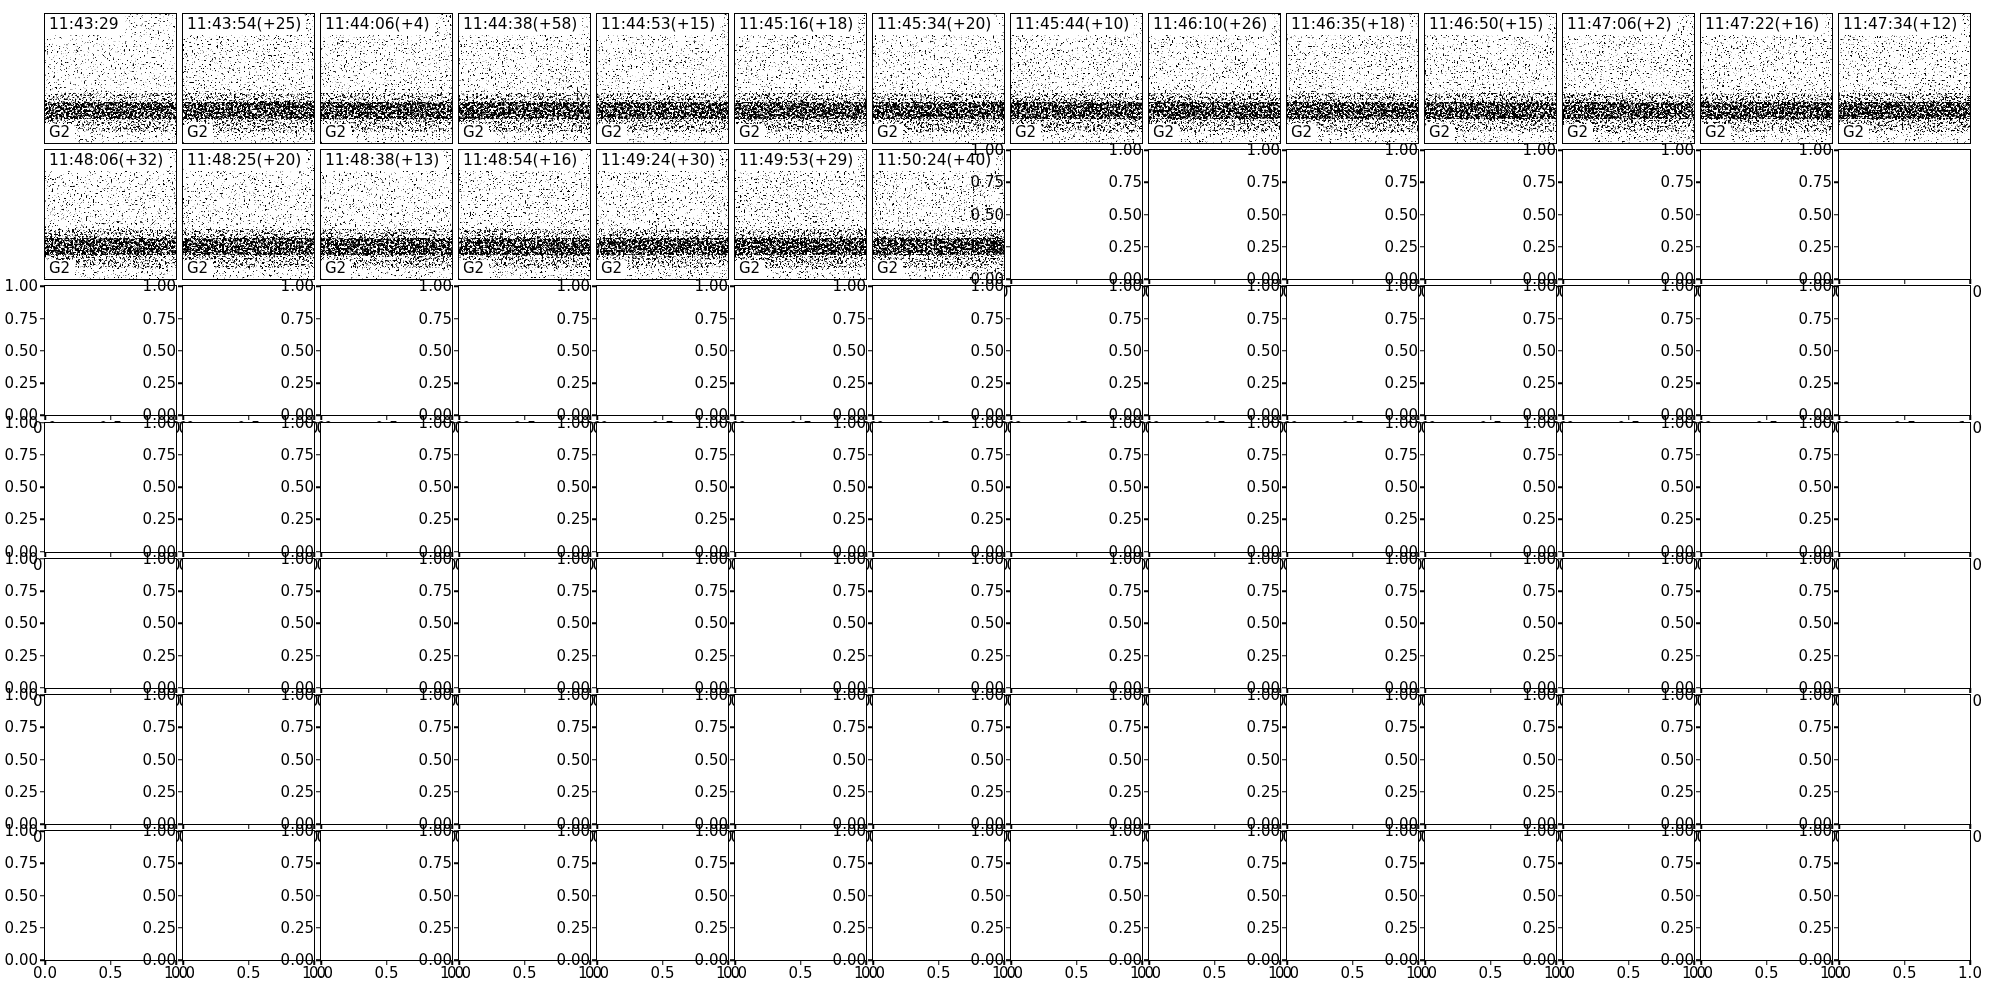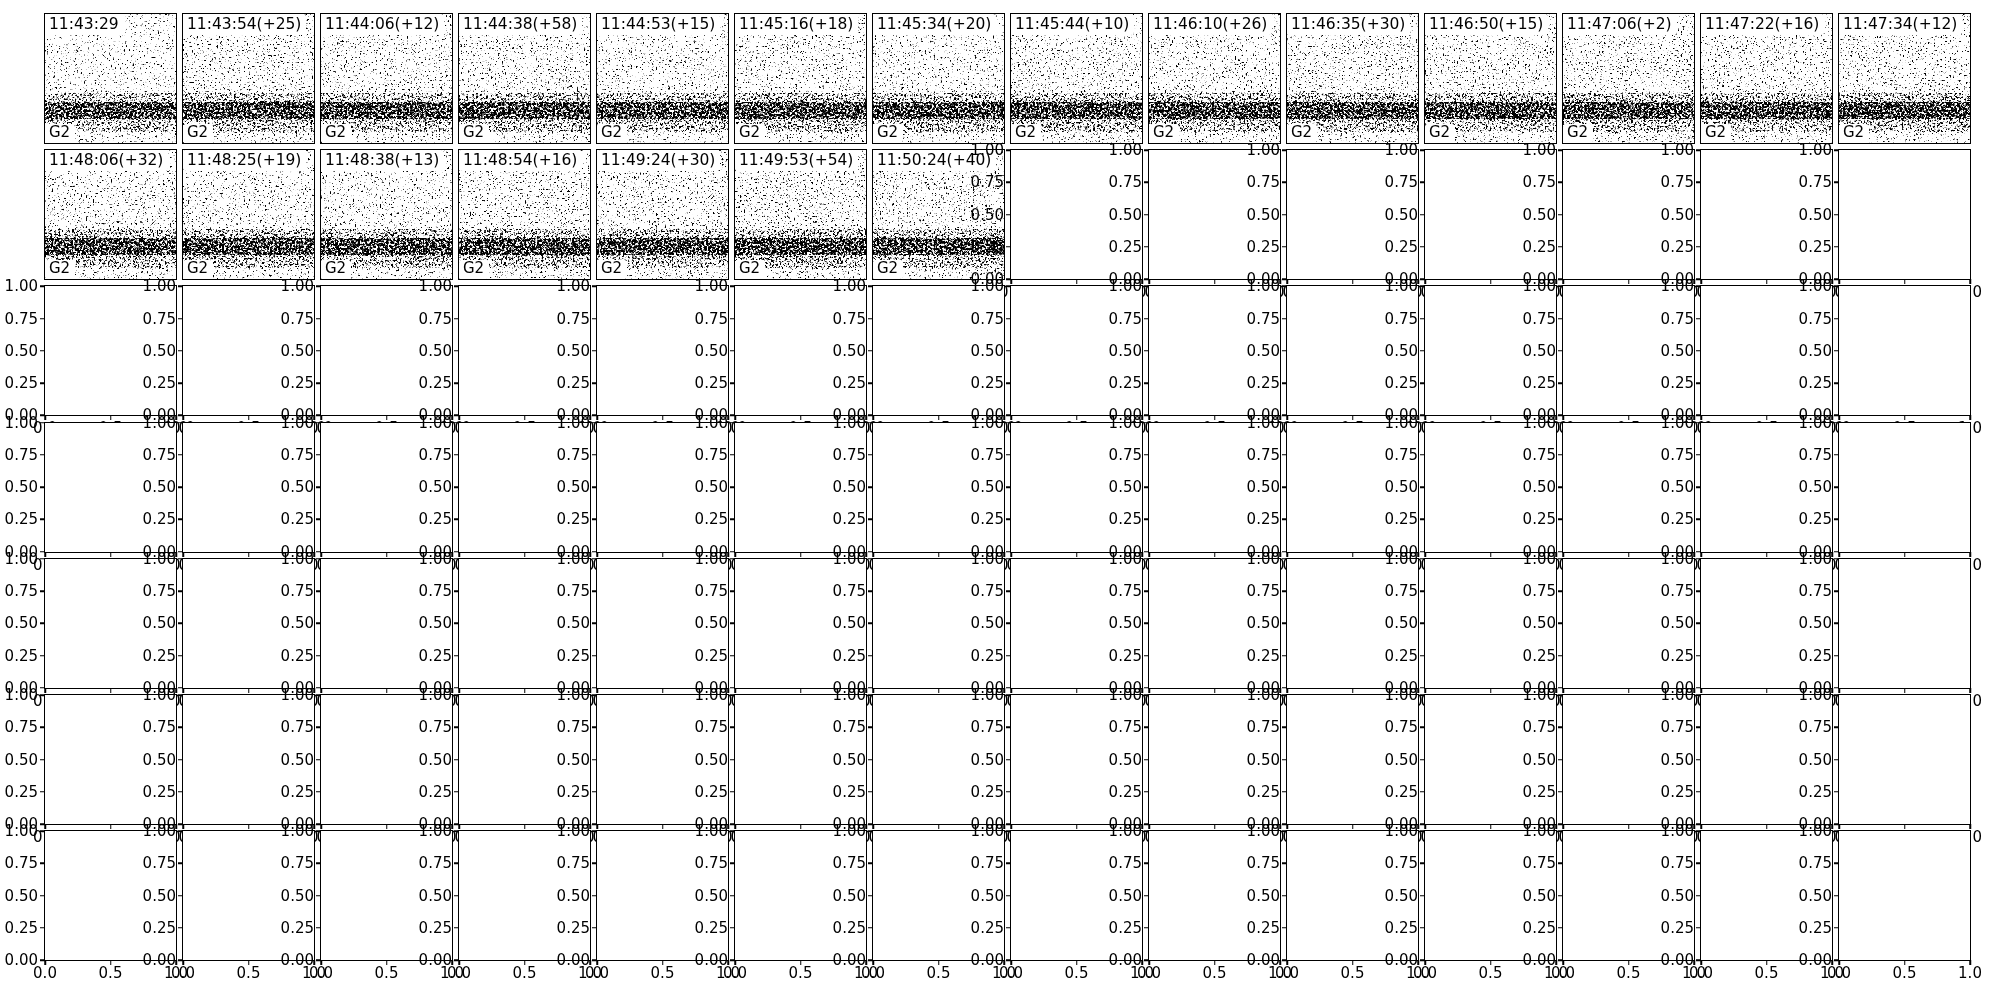--- a/index.html
+++ b/index.html
@@ -120,21 +120,21 @@
           </filter>
           <filter id="fc2">
             <feTurbulence type="fractalNoise" baseFrequency="0.45" numOctaves="2" seed="46"></feTurbulence>
             <feColorMatrix type="matrix" values="0 0 0 0 0  0 0 0 0 0  0 0 0 0 0  5 5 5 0 -6.9"></feColorMatrix>
           </filter>
         </defs>
         <rect width="133" height="131" filter="url(#fa2)"></rect>
         <rect y="84" width="133" height="32" filter="url(#fb2)"></rect>
         <rect y="91" width="133" height="14" filter="url(#fc2)"></rect>
       </svg>
-      <span class="title-badge">11:44:06(+12)</span>
+      <span class="title-badge">11:44:06(+4)</span>
       <span class="corner-badge">G2</span>
     </div>
     <div class="axes spectro" style="left: 458px; top: 13px; width: 133px; height: 131px;">
       <svg class="noise" width="100%" height="100%" viewBox="0 0 133 131" preserveAspectRatio="none">
         <defs>
           <filter id="fa3">
             <feTurbulence type="fractalNoise" baseFrequency="0.55" numOctaves="2" seed="52"></feTurbulence>
             <feColorMatrix type="matrix" values="0 0 0 0 0  0 0 0 0 0  0 0 0 0 0  5 5 5 0 -8.6"></feColorMatrix>
           </filter>
           <filter id="fb3">
@@ -281,21 +281,21 @@
           </filter>
           <filter id="fc9">
             <feTurbulence type="fractalNoise" baseFrequency="0.45" numOctaves="2" seed="165"></feTurbulence>
             <feColorMatrix type="matrix" values="0 0 0 0 0  0 0 0 0 0  0 0 0 0 0  5 5 5 0 -6.9"></feColorMatrix>
           </filter>
         </defs>
         <rect width="133" height="131" filter="url(#fa9)"></rect>
         <rect y="84" width="133" height="32" filter="url(#fb9)"></rect>
         <rect y="91" width="133" height="14" filter="url(#fc9)"></rect>
       </svg>
-      <span class="title-badge">11:46:35(+30)</span>
+      <span class="title-badge">11:46:35(+18)</span>
       <span class="corner-badge">G2</span>
     </div>
     <div class="axes spectro" style="left: 1424px; top: 13px; width: 133px; height: 131px;">
       <svg class="noise" width="100%" height="100%" viewBox="0 0 133 131" preserveAspectRatio="none">
         <defs>
           <filter id="fa10">
             <feTurbulence type="fractalNoise" baseFrequency="0.55" numOctaves="2" seed="171"></feTurbulence>
             <feColorMatrix type="matrix" values="0 0 0 0 0  0 0 0 0 0  0 0 0 0 0  5 5 5 0 -8.6"></feColorMatrix>
           </filter>
           <filter id="fb10">
@@ -419,21 +419,21 @@
           </filter>
           <filter id="fc15">
             <feTurbulence type="fractalNoise" baseFrequency="0.45" numOctaves="2" seed="267"></feTurbulence>
             <feColorMatrix type="matrix" values="0 0 0 0 0  0 0 0 0 0  0 0 0 0 0  5 5 5 0 -6.9"></feColorMatrix>
           </filter>
         </defs>
         <rect width="133" height="131" filter="url(#fa15)"></rect>
         <rect y="84" width="133" height="32" filter="url(#fb15)"></rect>
         <rect y="91" width="133" height="14" filter="url(#fc15)"></rect>
       </svg>
-      <span class="title-badge">11:48:25(+19)</span>
+      <span class="title-badge">11:48:25(+20)</span>
       <span class="corner-badge">G2</span>
     </div>
     <div class="axes spectro" style="left: 320px; top: 149.2px; width: 133px; height: 131px;">
       <svg class="noise" width="100%" height="100%" viewBox="0 0 133 131" preserveAspectRatio="none">
         <defs>
           <filter id="fa16">
             <feTurbulence type="fractalNoise" baseFrequency="0.55" numOctaves="2" seed="273"></feTurbulence>
             <feColorMatrix type="matrix" values="0 0 0 0 0  0 0 0 0 0  0 0 0 0 0  5 5 5 0 -8.6"></feColorMatrix>
           </filter>
           <filter id="fb16">
@@ -511,21 +511,21 @@
           </filter>
           <filter id="fc19">
             <feTurbulence type="fractalNoise" baseFrequency="0.45" numOctaves="2" seed="335"></feTurbulence>
             <feColorMatrix type="matrix" values="0 0 0 0 0  0 0 0 0 0  0 0 0 0 0  5 5 5 0 -6.9"></feColorMatrix>
           </filter>
         </defs>
         <rect width="133" height="131" filter="url(#fa19)"></rect>
         <rect y="84" width="133" height="32" filter="url(#fb19)"></rect>
         <rect y="91" width="133" height="14" filter="url(#fc19)"></rect>
       </svg>
-      <span class="title-badge">11:49:53(+54)</span>
+      <span class="title-badge">11:49:53(+29)</span>
       <span class="corner-badge">G2</span>
     </div>
     <div class="axes spectro" style="left: 872px; top: 149.2px; width: 133px; height: 131px;">
       <svg class="noise" width="100%" height="100%" viewBox="0 0 133 131" preserveAspectRatio="none">
         <defs>
           <filter id="fa20">
             <feTurbulence type="fractalNoise" baseFrequency="0.55" numOctaves="2" seed="341"></feTurbulence>
             <feColorMatrix type="matrix" values="0 0 0 0 0  0 0 0 0 0  0 0 0 0 0  5 5 5 0 -8.6"></feColorMatrix>
           </filter>
           <filter id="fb20">

